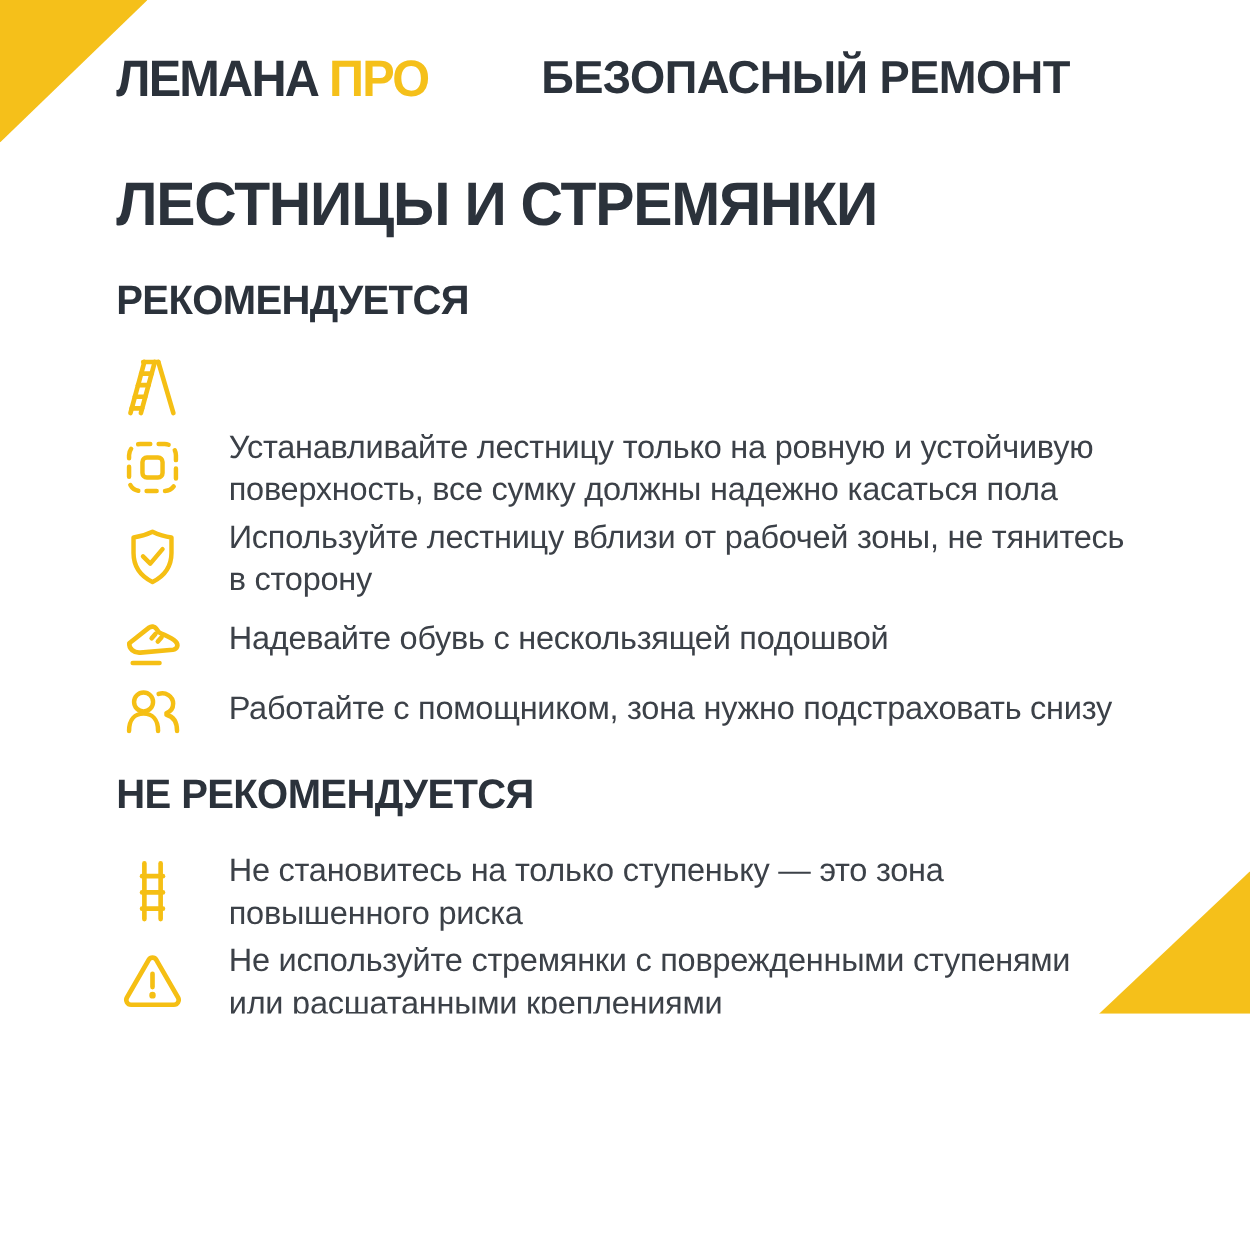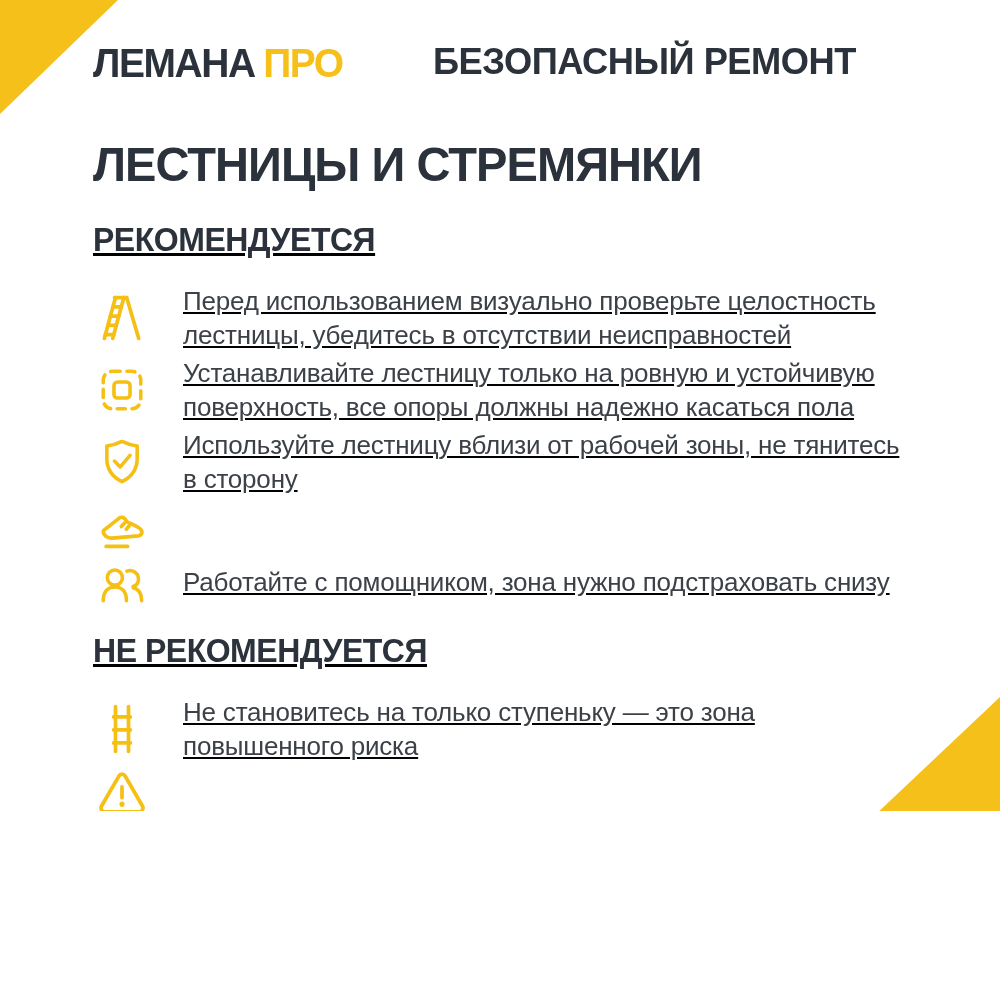--- a/index.html
+++ b/index.html
@@ -28,21 +28,21 @@
     letter-spacing:-0.5px;color:var(--ink);white-space:nowrap;
     transform:scaleX(.98);transform-origin:left center;
   }
   
   .page-title{
     position:absolute;left:93px;top:136px;margin:0;font-size:49px;font-weight:800;
     letter-spacing:-1px;color:var(--ink);white-space:nowrap;
     transform:scaleX(.96);transform-origin:left center;
   }
   
-  .content{position:absolute;left:93px;top:221px;width:812px;text-decoration:underline;}
+  .content{position:absolute;left:93px;top:221px;width:812px;}
   .section-title{
     font-size:33px;font-weight:800;color:var(--ink);letter-spacing:-0.5px;
     margin:0 0 25px 0;transform:scaleX(.97);transform-origin:left center;white-space:nowrap;
   }
   .section-title + .section-title, .item + .section-title{margin-top:24px;}
   .item{display:flex;align-items:center;margin-bottom:4px;min-height:52px;}
   .item-icon{flex:0 0 57px;width:57px;display:flex;justify-content:center;margin-right:33px;}
   .item-icon svg{display:block;}
   .item-text{
     margin:0;font-size:26px;line-height:34px;color:var(--body);
@@ -73,52 +73,51 @@
         <path d="M21 6 L9 50"></path>
             <path d="M30 6 L18 50"></path>
         <path d="M18.3 16 H27.3"></path>
             <path d="M15.5 26 H24.5"></path>
             <path d="M12.8 36 H21.8"></path>
             <path d="M10 46 H19"></path>
         <path d="M20 6 H33"></path>
             <path d="M33 6 L46 50"></path>
       </svg>
         </span>
-        <p class="item-text">Перед использованием визуально проверьте целостность
-лестницы, убедитесь в отсутствии неисправностей</p>
       </div>
       <div class="item">
         <span class="item-icon">
           <svg width="50" height="50" viewBox="0 0 56 56" fill="none" stroke="#F5BF14" stroke-width="4" stroke-linecap="round" stroke-linejoin="round">
         <rect x="7" y="7" width="42" height="42" rx="10" stroke-dasharray="9 7.5"></rect>
         <rect x="19" y="19" width="18" height="18" rx="4"></rect>
       </svg>
         </span>
         <p class="item-text">Устанавливайте лестницу только на ровную и устойчивую
-поверхность, все опоры должны надежно касаться пола</p>
+поверхность, все сумку должны надежно касаться пола</p>
       </div>
       <div class="item">
         <span class="item-icon">
           <svg width="50" height="50" viewBox="0 0 56 56" fill="none" stroke="#F5BF14" stroke-width="4" stroke-linecap="round" stroke-linejoin="round">
         <path d="M28 5 C34 8 40 9.5 45 10 V24 C45 37 38 45 28 50 C18 45 11 37 11 24 V10 C16 9.5 22 8 28 5 Z"></path>
         <path d="M19.5 27 L26 33.5 L37 20.5"></path>
       </svg>
         </span>
         <p class="item-text">Используйте лестницу вблизи от рабочей зоны, не тянитесь
 в сторону</p>
       </div>
       <div class="item">
         <span class="item-icon">
           <svg width="52" height="52" viewBox="0 0 56 56" fill="none" stroke="#F5BF14" stroke-width="4" stroke-linecap="round" stroke-linejoin="round">
         <path d="M8 33 L25 19.5 C27 18 29.8 18.4 31.2 20.4 L33.5 23.5 C39.5 26.5 44.5 28 48 31.5 C50.8 34.5 49.2 38.2 45.6 38.6 L17.5 41 C12 41.5 7.5 37.5 8 33 Z"></path>
         <path d="M30.5 25 l-3.2 3.6"></path>
             <path d="M35.8 27.8 l-3.2 3.6"></path>
         <path d="M11 50 H34"></path>
       </svg>
         </span>
+        <p class="item-text">Надевайте обувь с нескользящей подошвой</p>
       </div>
       <div class="item">
         <span class="item-icon">
           <svg width="52" height="50" viewBox="0 0 56 56" fill="none" stroke="#F5BF14" stroke-width="4" stroke-linecap="round" stroke-linejoin="round">
         <circle cx="20" cy="23" r="8.5"></circle>
         <path d="M7 49 C7 38.5 12.5 33.5 20 33.5 C27.5 33.5 33 38.5 33 49"></path>
         <path d="M33.5 15.8 C39.5 13.6 46.5 17.8 46.5 24.5 C46.5 28.7 44 31.8 40.5 33"></path>
         <path d="M40.5 34.5 C46.5 36 50 40.5 50 49"></path>
       </svg>
         </span>
@@ -139,20 +138,22 @@
 повышенного риска</p>
       </div>
       <div class="item">
         <span class="item-icon">
           <svg width="52" height="52" viewBox="0 0 56 56" fill="none" stroke="#F5BF14" stroke-width="4" stroke-linecap="round" stroke-linejoin="round">
         <path d="M24.8 9.5 C26.3 7 29.7 7 31.2 9.5 L50 42 C51.6 44.8 49.6 48.2 46.4 48.2 H9.6 C6.4 48.2 4.4 44.8 6 42 Z"></path>
         <path d="M28 21.5 V33"></path>
         <path d="M28 39.8 v0.4" stroke-width="5.5"></path>
       </svg>
         </span>
+        <p class="item-text">Не используйте стремянки с поврежденными ступенями
+или расшатанными креплениями</p>
       </div>
     </div>
 
   <div class="corner-br">
     <svg class="mascot" width="126" height="116" viewBox="0 0 112 104" fill="none">
 
       <path d="M58 32 C72 21 90 21 105 31 C97 44 82 53 67 50 C61.5 44 58.5 38 58 32 Z" fill="#C4974A"></path>
 
       <path d="M66 50 C78 55 88 63 97 73" stroke="#1F242B" stroke-width="11" stroke-linecap="round"></path>
       <path d="M57 59 C65 68 73 77 83 87" stroke="#1F242B" stroke-width="11" stroke-linecap="round"></path>

